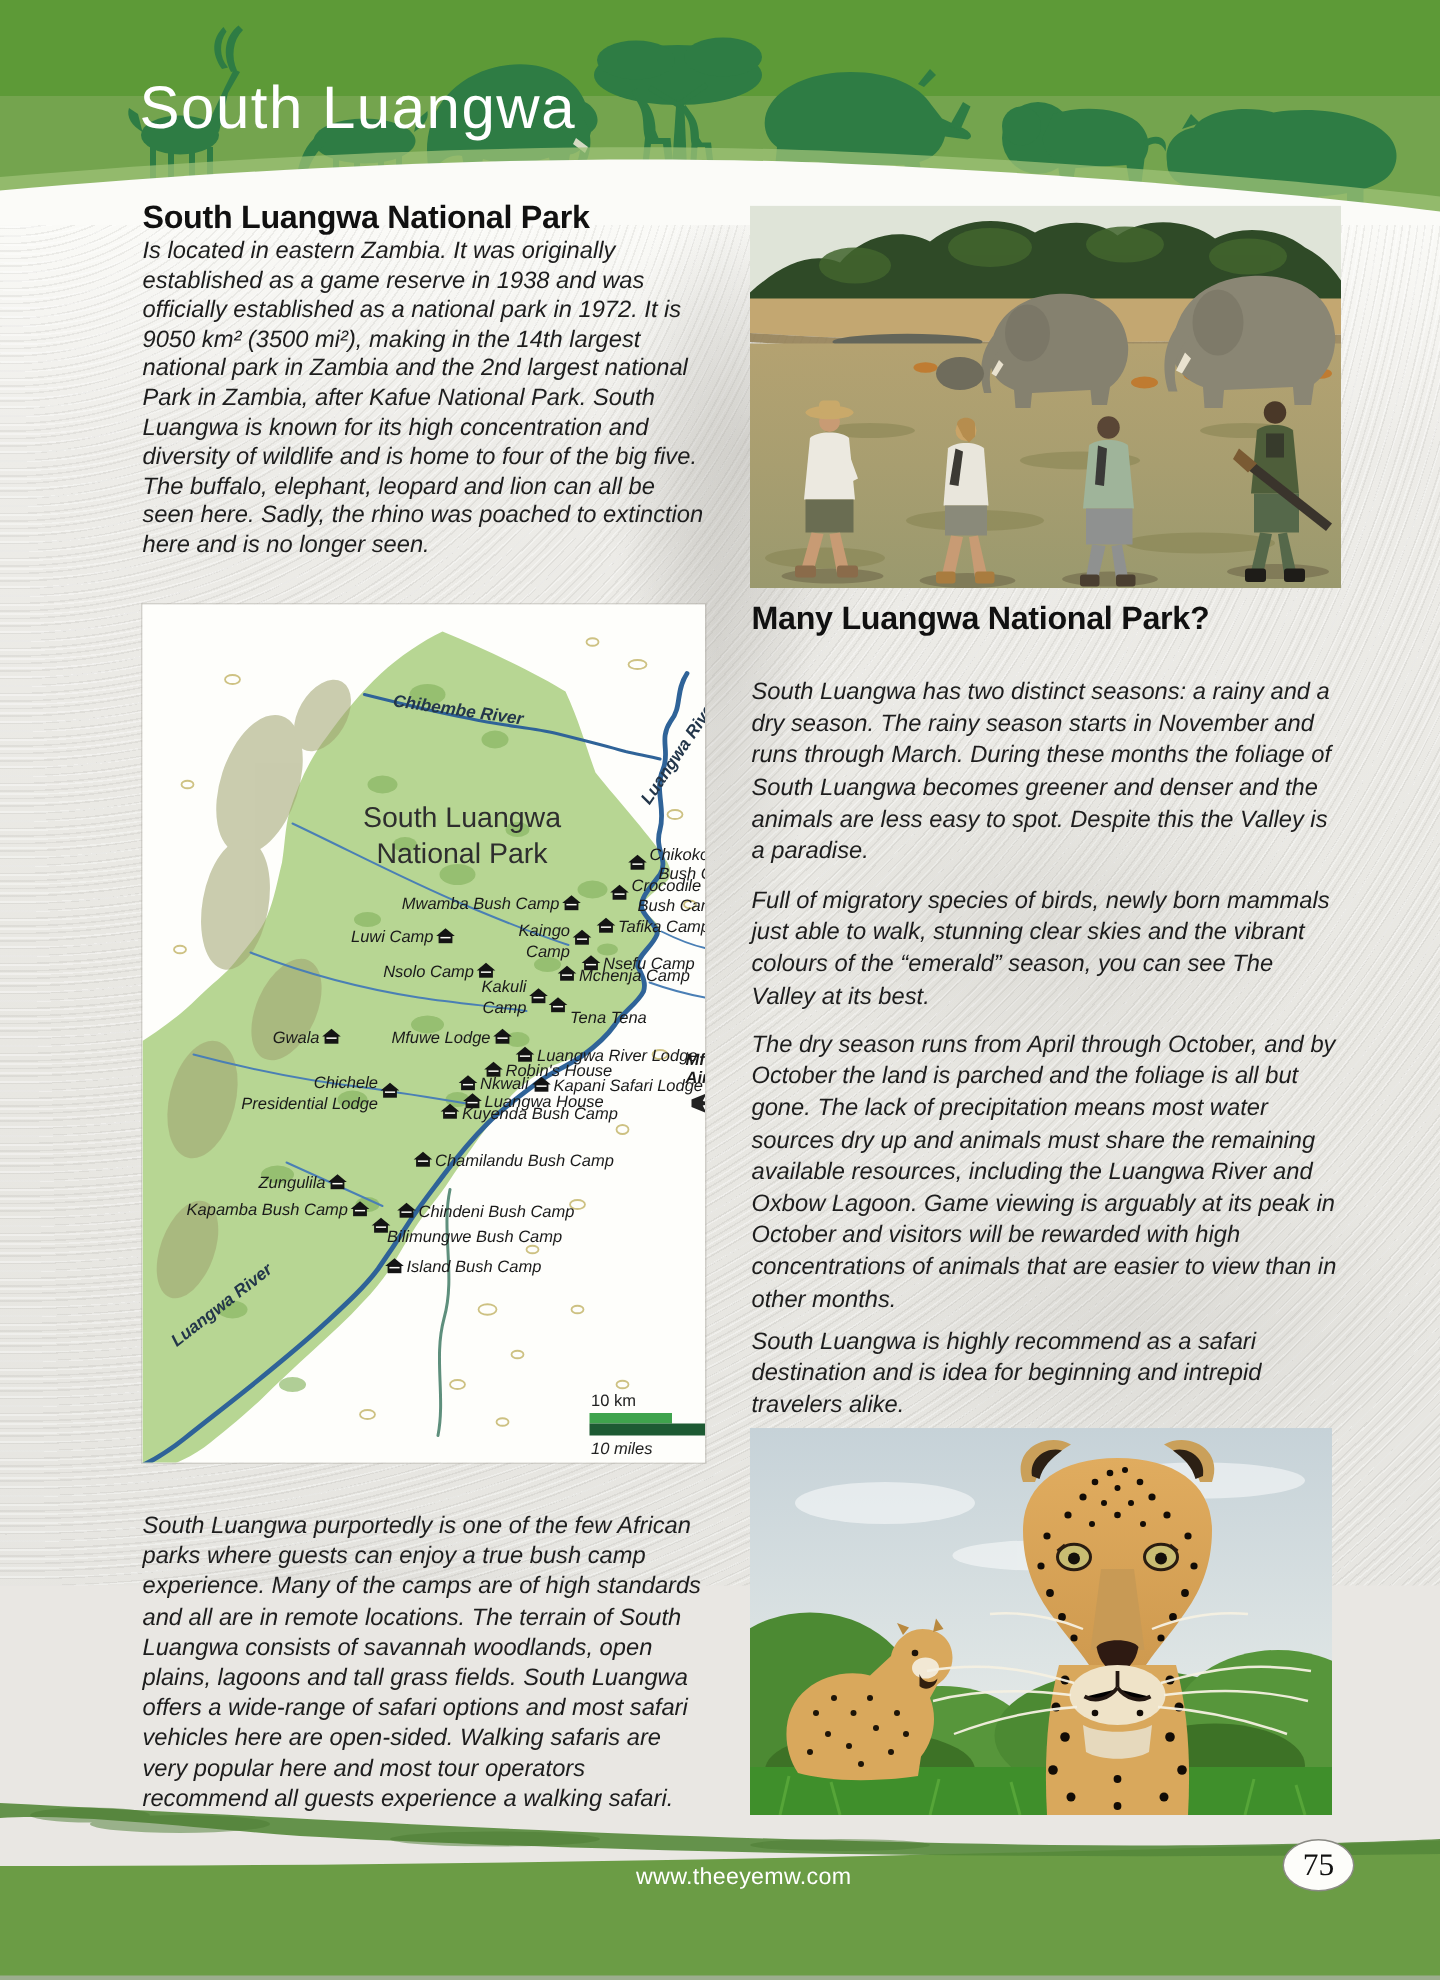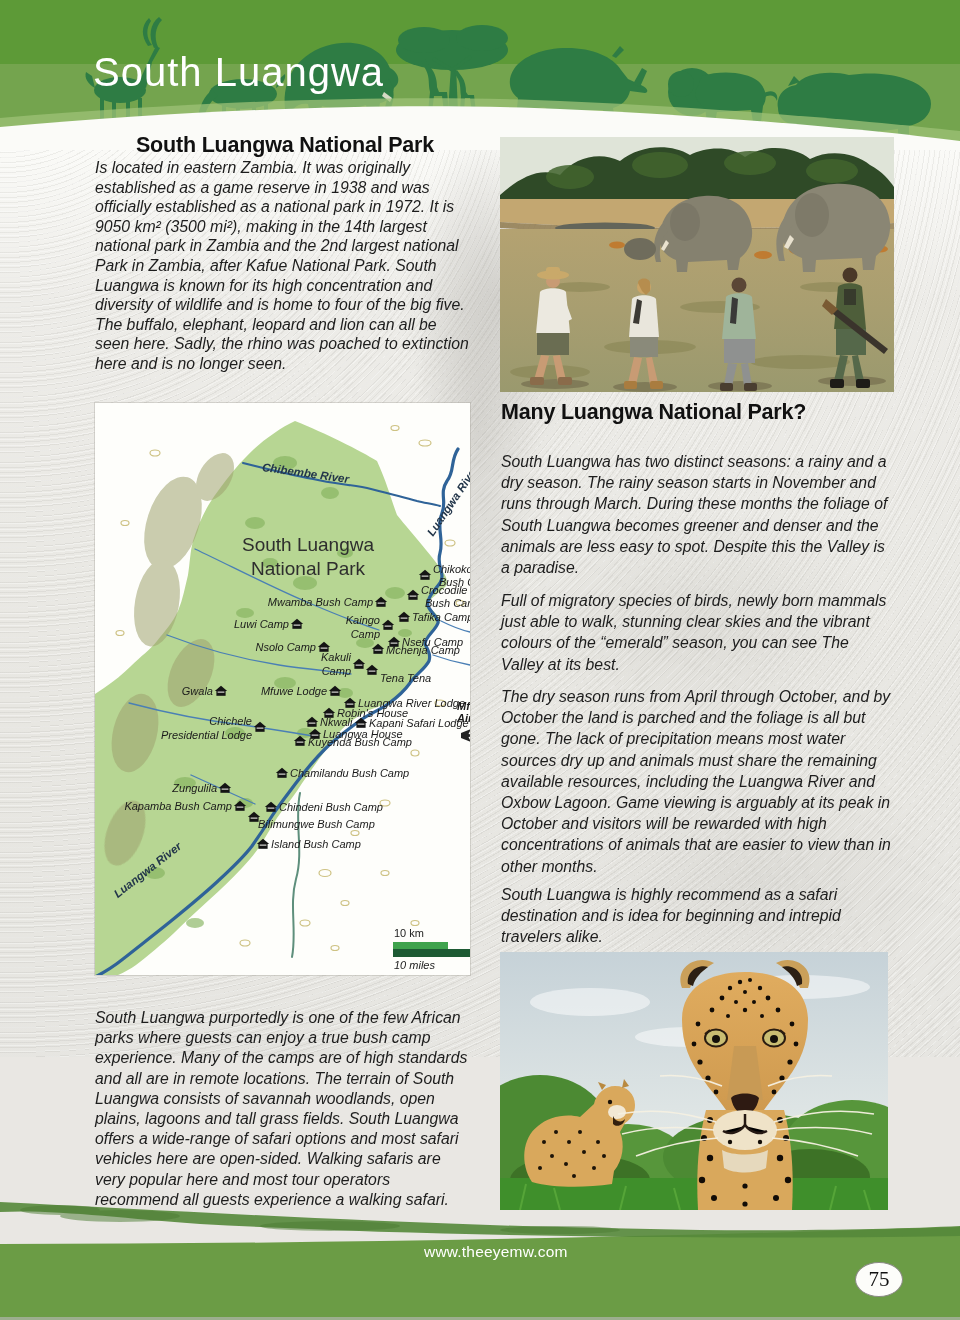--- a/index.html
+++ b/index.html
@@ -27,21 +27,21 @@
   .left-outro{left:95px;top:1008px;width:378px;font-size:15.8px;line-height:20.2px;}
   .right-par{left:501px;width:394px;font-size:15.8px;line-height:21.2px;}
   .map-wrap{position:absolute;left:95px;top:403px;width:375px;height:572px;background:#fefefb;box-shadow:0 0 0 1px rgba(160,158,150,.35);}
   .photo{position:absolute;overflow:hidden;}
   .photo svg{display:block;}
   
   .footer-band{position:absolute;left:0;top:1200px;width:960px;height:120px;}
   .footer-url{position:absolute;left:424px;top:1243px;font-size:15.5px;color:#fff;letter-spacing:.2px;text-align:center;}
   .page-badge{position:absolute;left:855px;top:1226px;width:46px;height:33px;border-radius:50%;
     background:#fdfdfa;border:1px solid #8a8a84;display:flex;align-items:center;justify-content:center;
-    font-family:"Liberation Serif",serif;font-size:21px;color:#111;margin-top:36px;}
+    font-family:"Liberation Serif",serif;font-size:21px;color:#111;}
   
   .mt{font-family:"Liberation Sans",sans-serif;}
   text.camp{font-size:11px;font-style:italic;fill:#1a1a1a;}
   text.river{font-size:11.5px;font-style:italic;font-weight:700;fill:#23364a;}
   text.parkname{font-size:19px;fill:#2e2e2e;}
   text.scale{font-size:11px;fill:#222;}
   text.scalei{font-size:11px;font-style:italic;fill:#222;}
 </style>
 </head>
 <body>
@@ -119,21 +119,21 @@
           <path d="M788,86 L794,76 L800,82 Z"></path>
         </g>
       </g>
 
       <path d="M0,118 C 240,98 420,95 560,101 C 720,108 862,120 960,131 L960,150 L0,150 Z" fill="#9dc177" opacity=".75"></path>
       <path d="M0,127 C 240,106 420,103 560,109 C 720,116 864,129 960,141 L960,150 L0,150 Z" fill="#fbfbf8"></path>
     </svg>
     <div class="page-title">South Luangwa</div>
   </div>
 
-  <div class="heading" style="left:95px;top:133px;width:380px;text-align:center;">South Luangwa National Park</div>
+  <div class="heading" style="left:95px;top:133px;width:380px;">South Luangwa National Park</div>
   <div class="body-text left-intro">Is located in eastern Zambia. It was originally established as a game reserve in 1938 and was officially established as a national park in 1972. It is 9050 km² (3500 mi²), making in the 14th largest national park in Zambia and the 2nd largest national Park in Zambia, after Kafue National Park. South Luangwa is known for its high concentration and diversity of wildlife and is home to four of the big five. The buffalo, elephant, leopard and lion can all be seen here. Sadly, the rhino was poached to extinction here and is no longer seen.</div>
 
   <div class="map-wrap">
     <svg class="mt" width="375" height="572" viewBox="0 0 375 572">
       <defs>
         <g id="hut">
           <path d="M-6.2,0 L0,-5.2 L6.2,0 Z" fill="#141414"></path>
           <rect x="-4.6" y="-0.4" width="9.2" height="5.2" fill="#141414"></rect>
           <rect x="-3.4" y="0.6" width="6.8" height="1" fill="#fdfdf8"></rect>
         </g>

